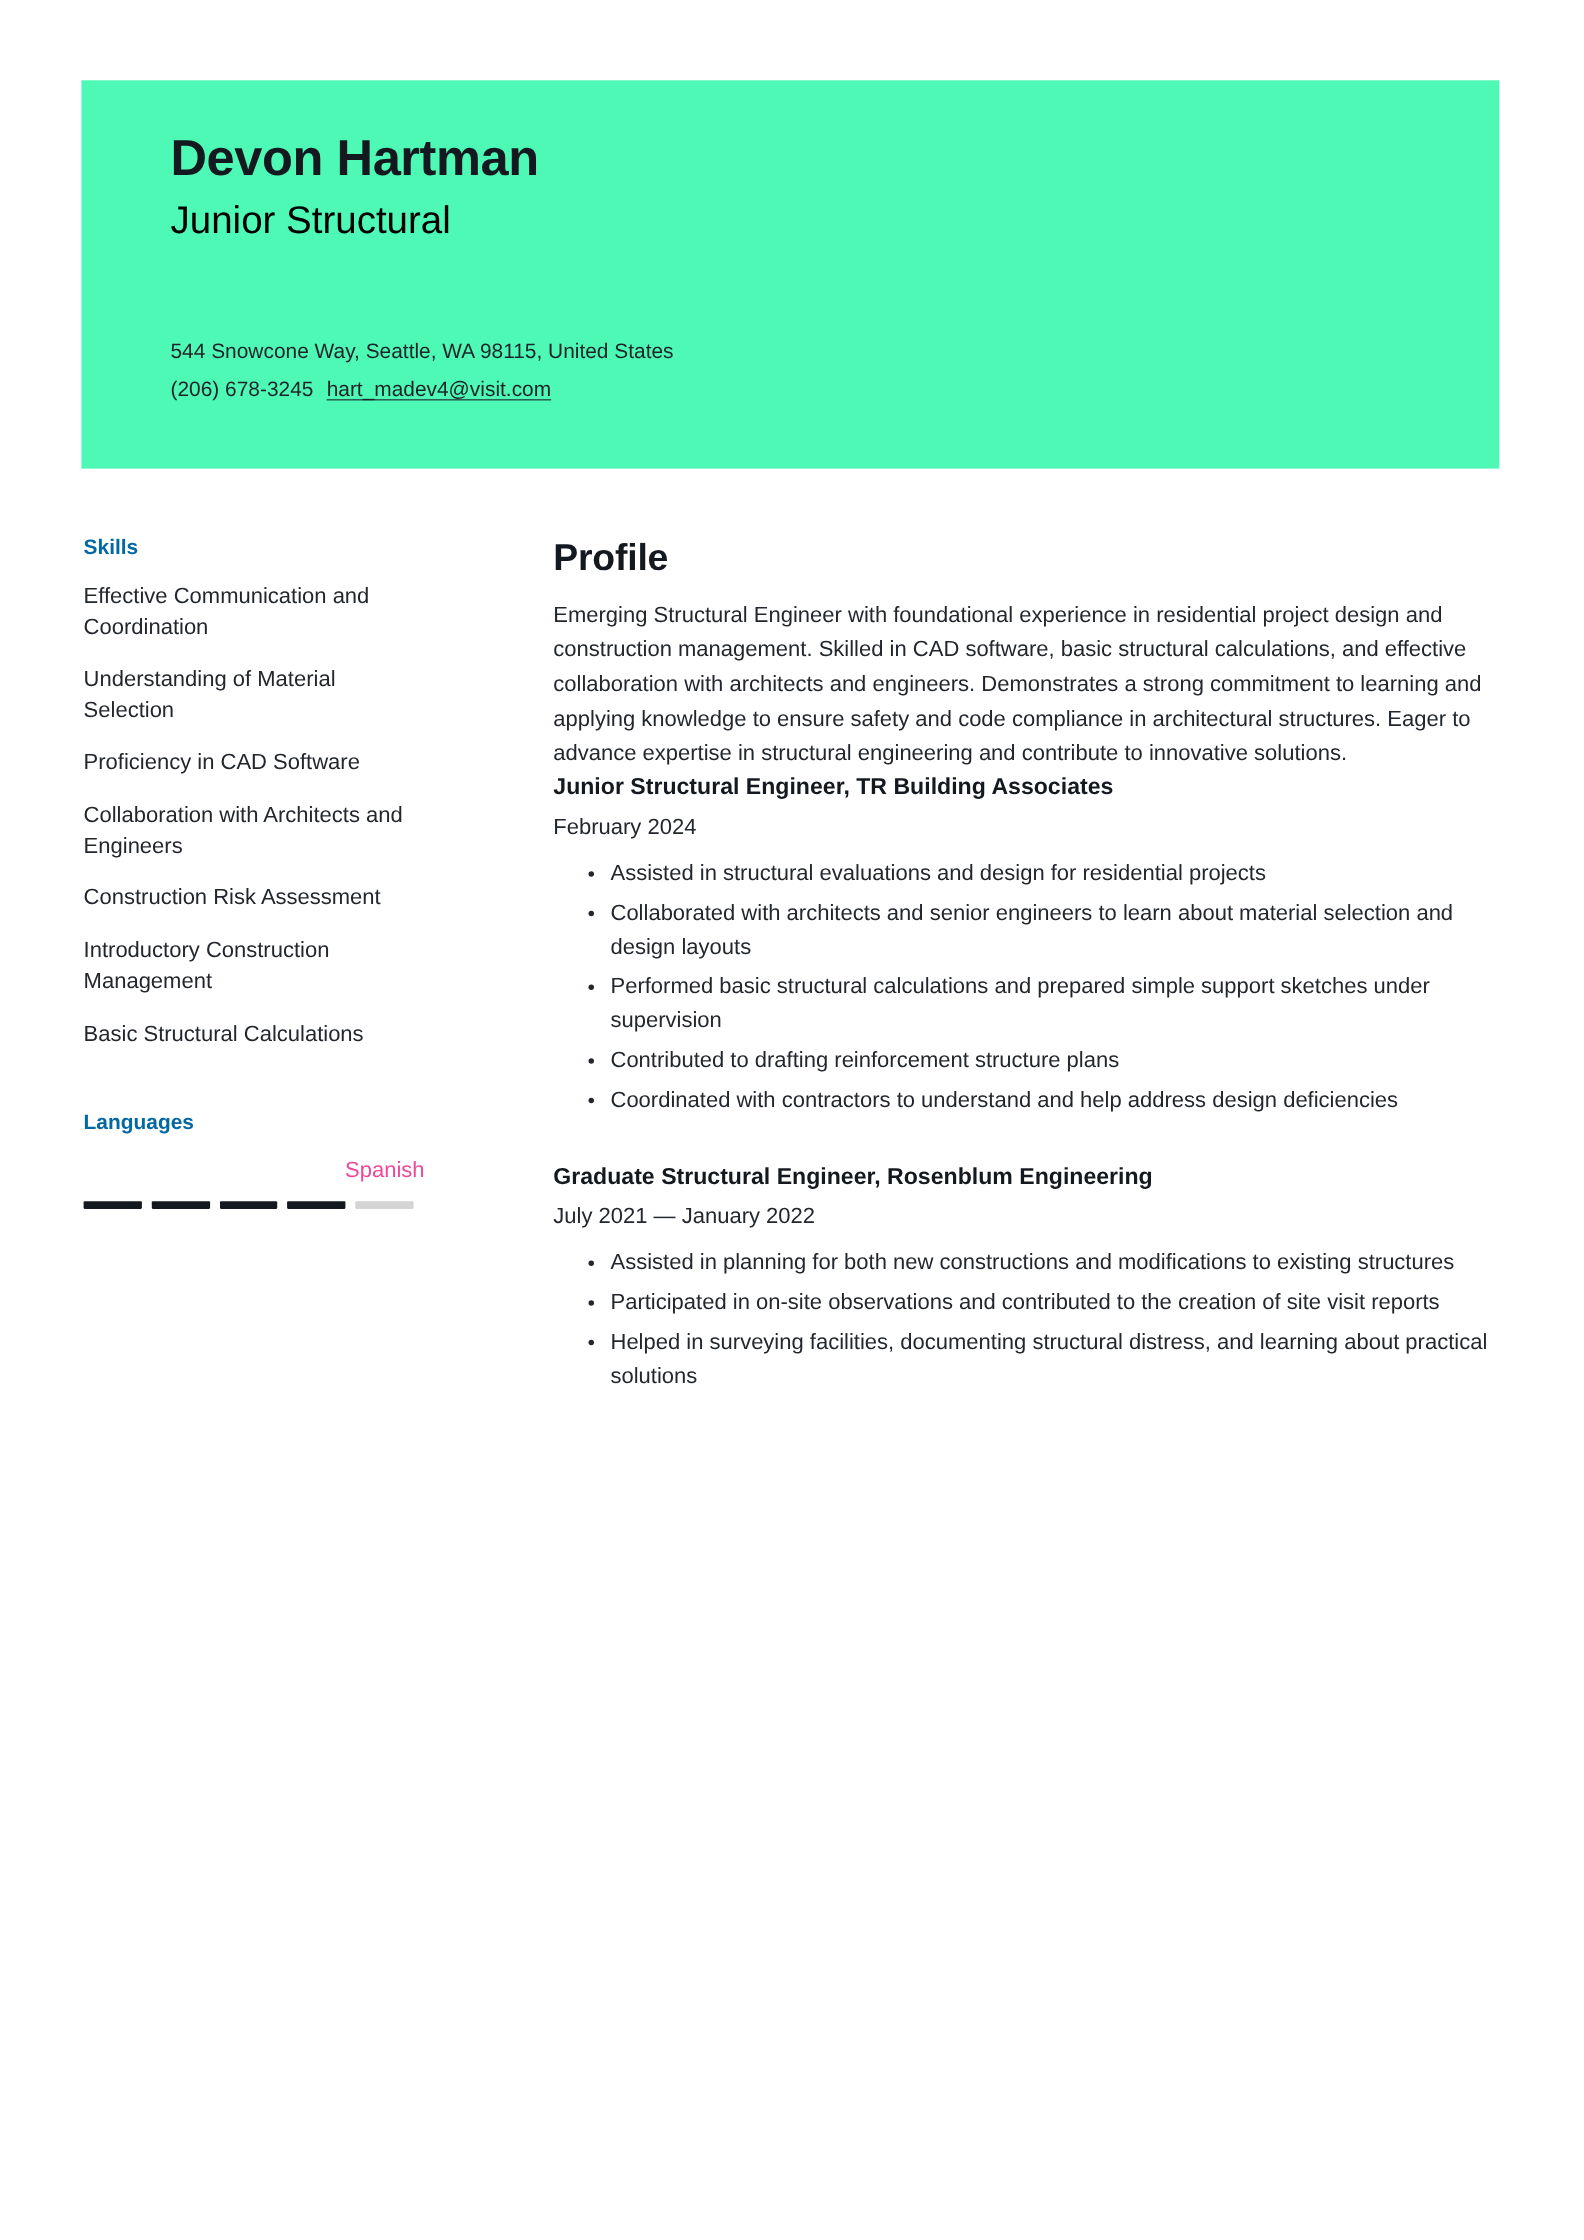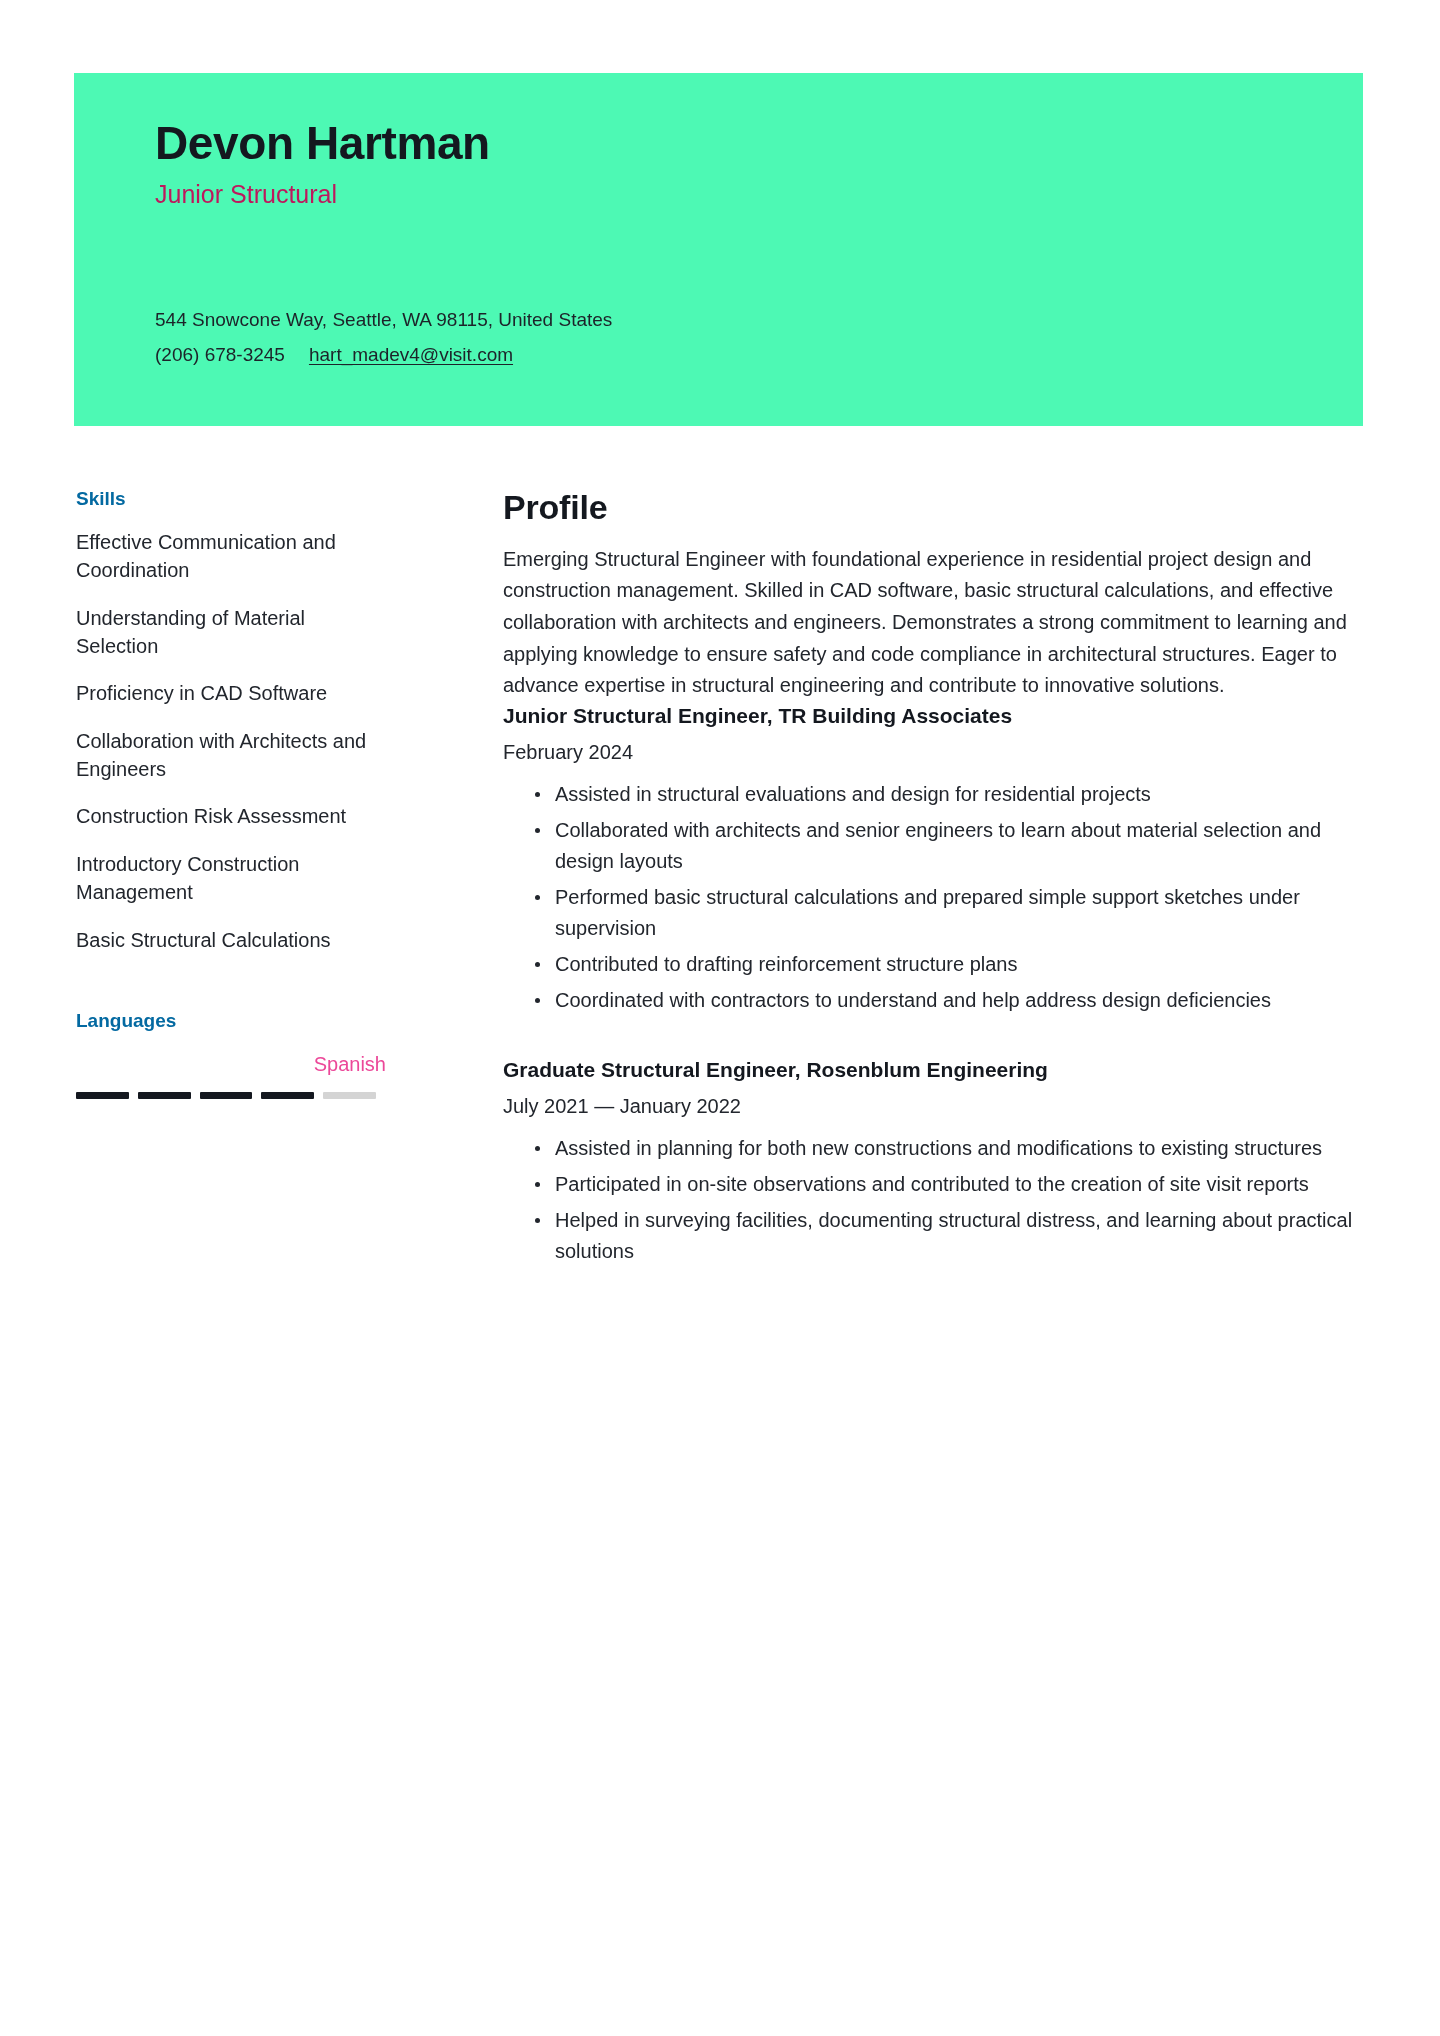--- a/index.html
+++ b/index.html
@@ -42,42 +42,42 @@
   .name {
     font-size: 46px;
     font-weight: 700;
     letter-spacing: -0.4px;
     color: #14181f;
     line-height: 1.18;
     margin: 0;
     white-space: nowrap;
   }
   .job-title {
-    font-size: 25px;
+    font-size: 35px;
     font-weight: 400;
-    color: #be185d;
+    color: #000000;
     line-height: 1.3;
     margin: 8px 0 0 0;
     white-space: nowrap;
   }
   .contact {
     position: absolute;
     left: 81px;
     top: 237px;
     font-size: 19px;
     color: #1d2329;
     line-height: 1.0;
   }
   .contact-line {
     display: block;
     margin-bottom: 16px;
     white-space: nowrap;
   }
   .contact-line:last-child { margin-bottom: 0; }
-  .contact-phone { margin-right: 24px; }
+  .contact-phone { margin-right: 12px; }
   .contact-email {
     color: #1d2329;
     text-decoration: underline;
     text-underline-offset: 3px;
   }
 
   
   .body-wrap {
     position: absolute;
     left: 0;

